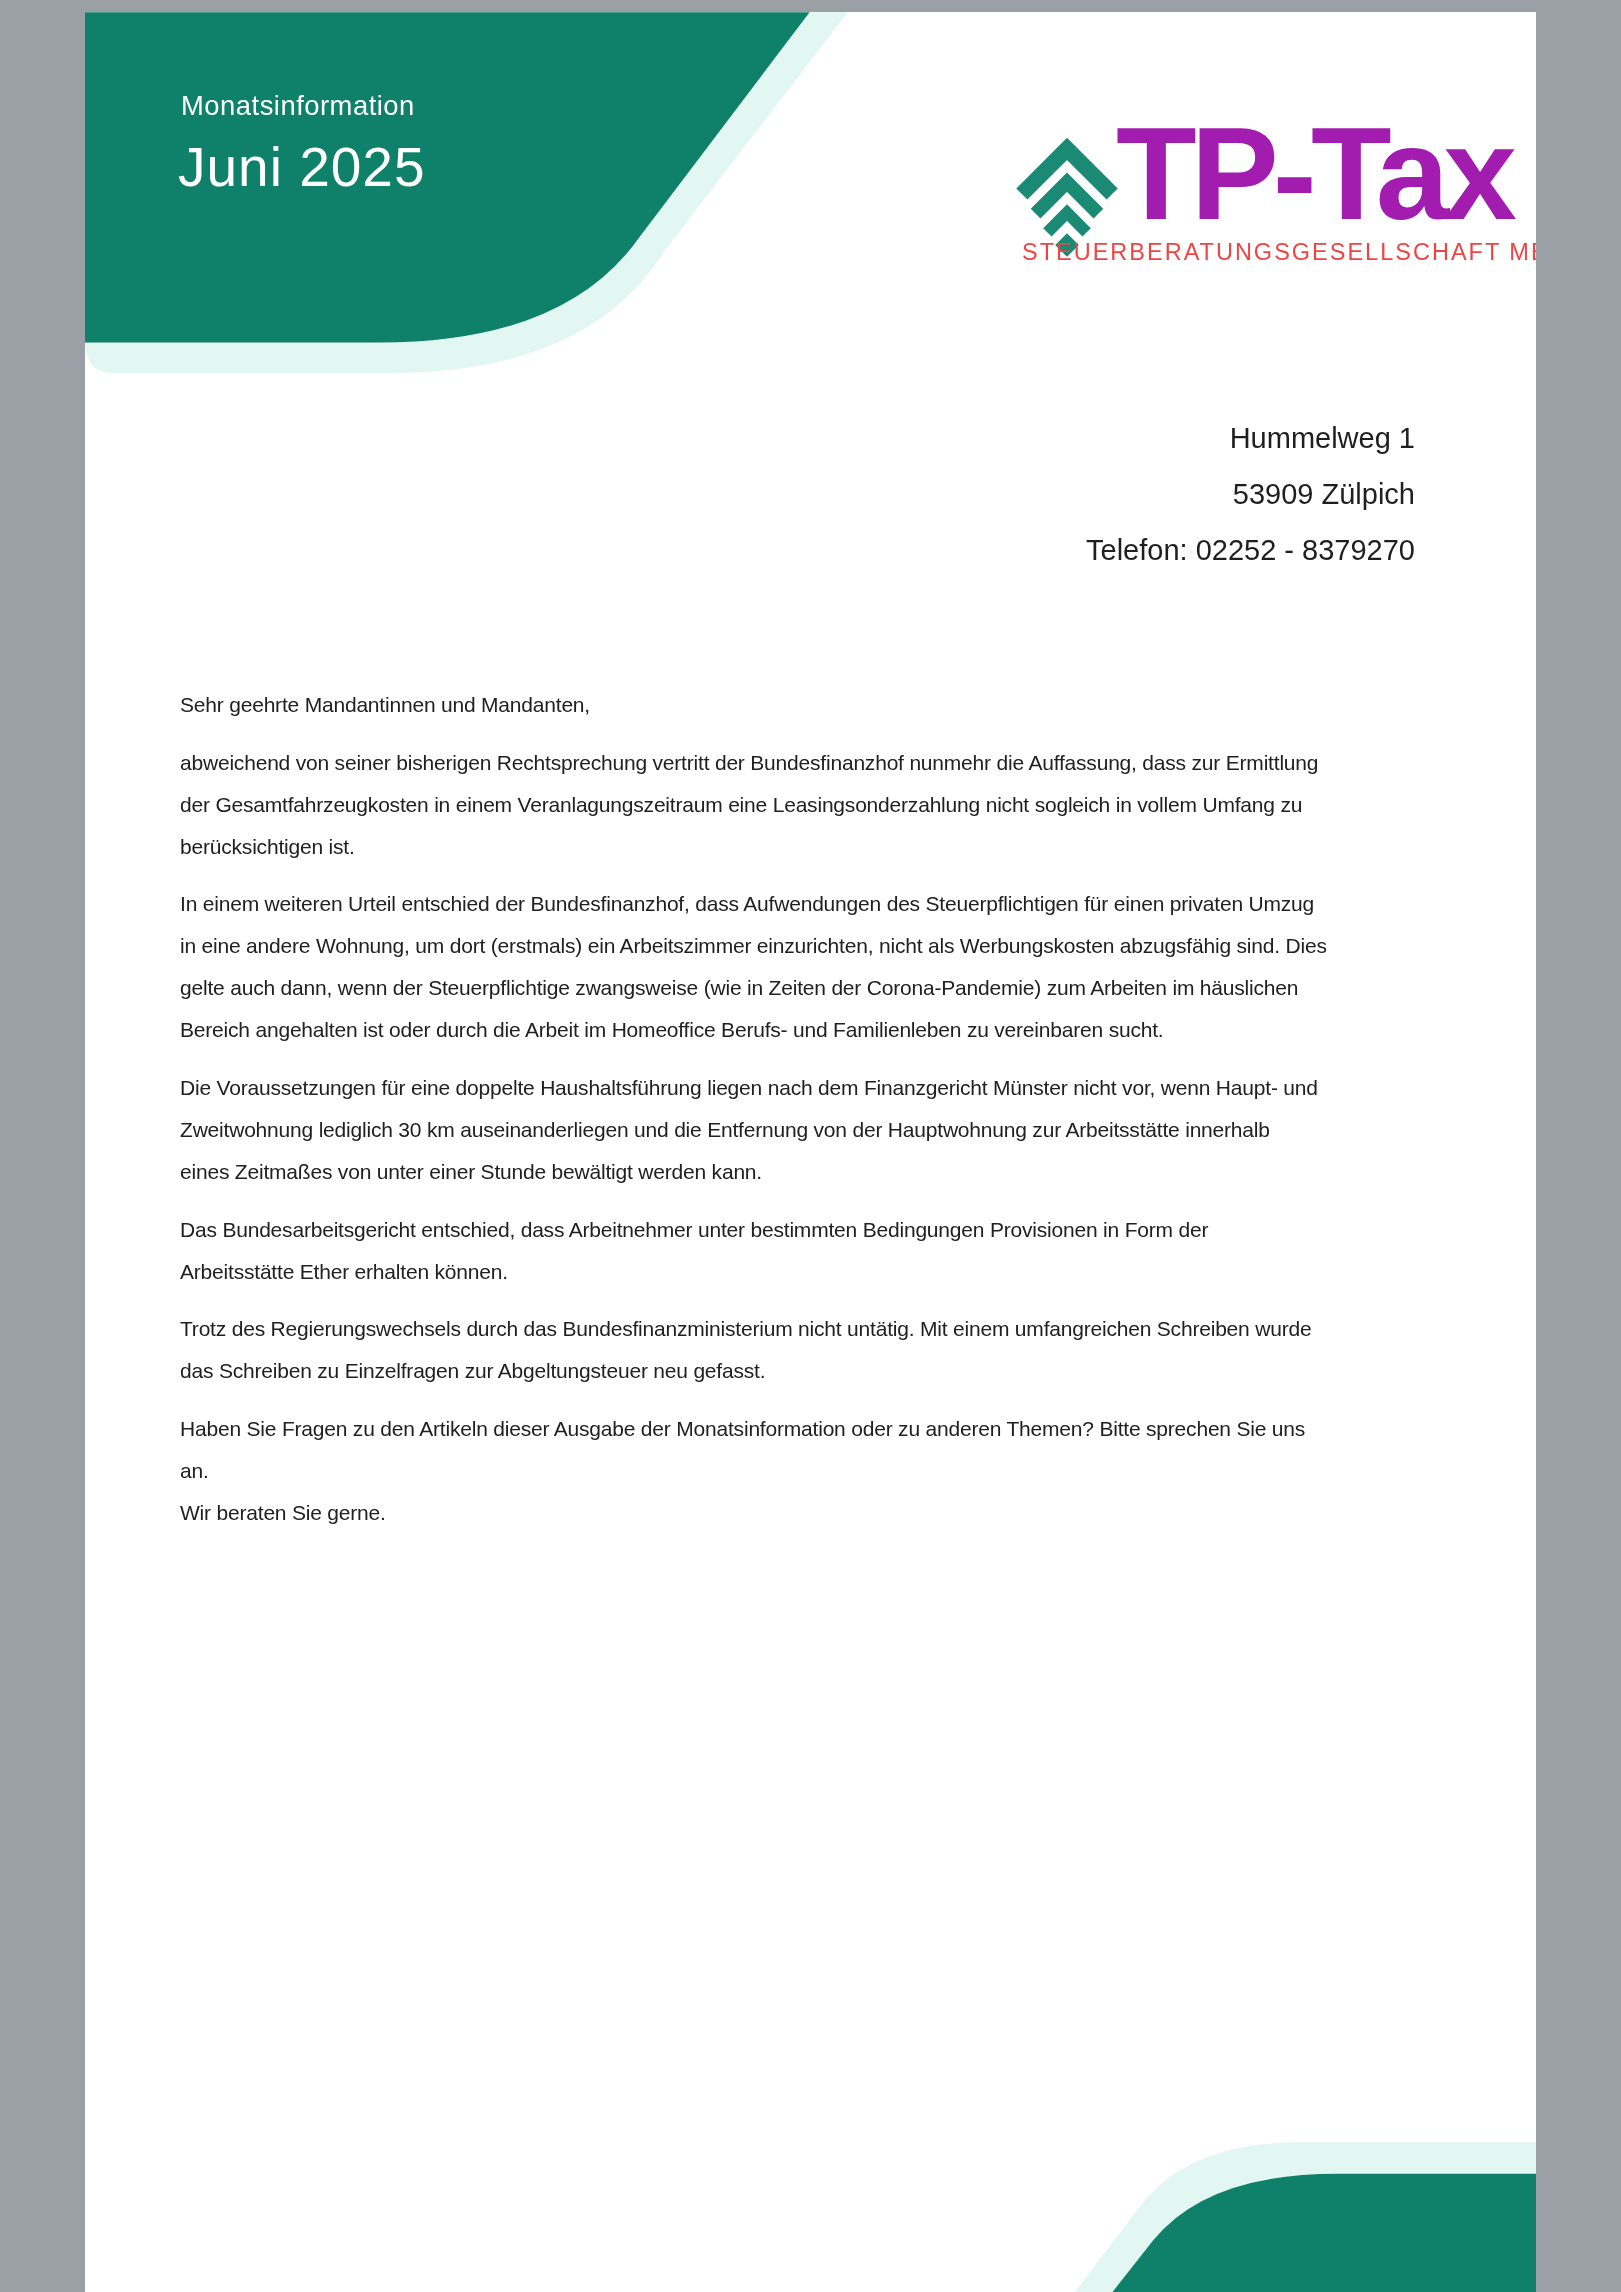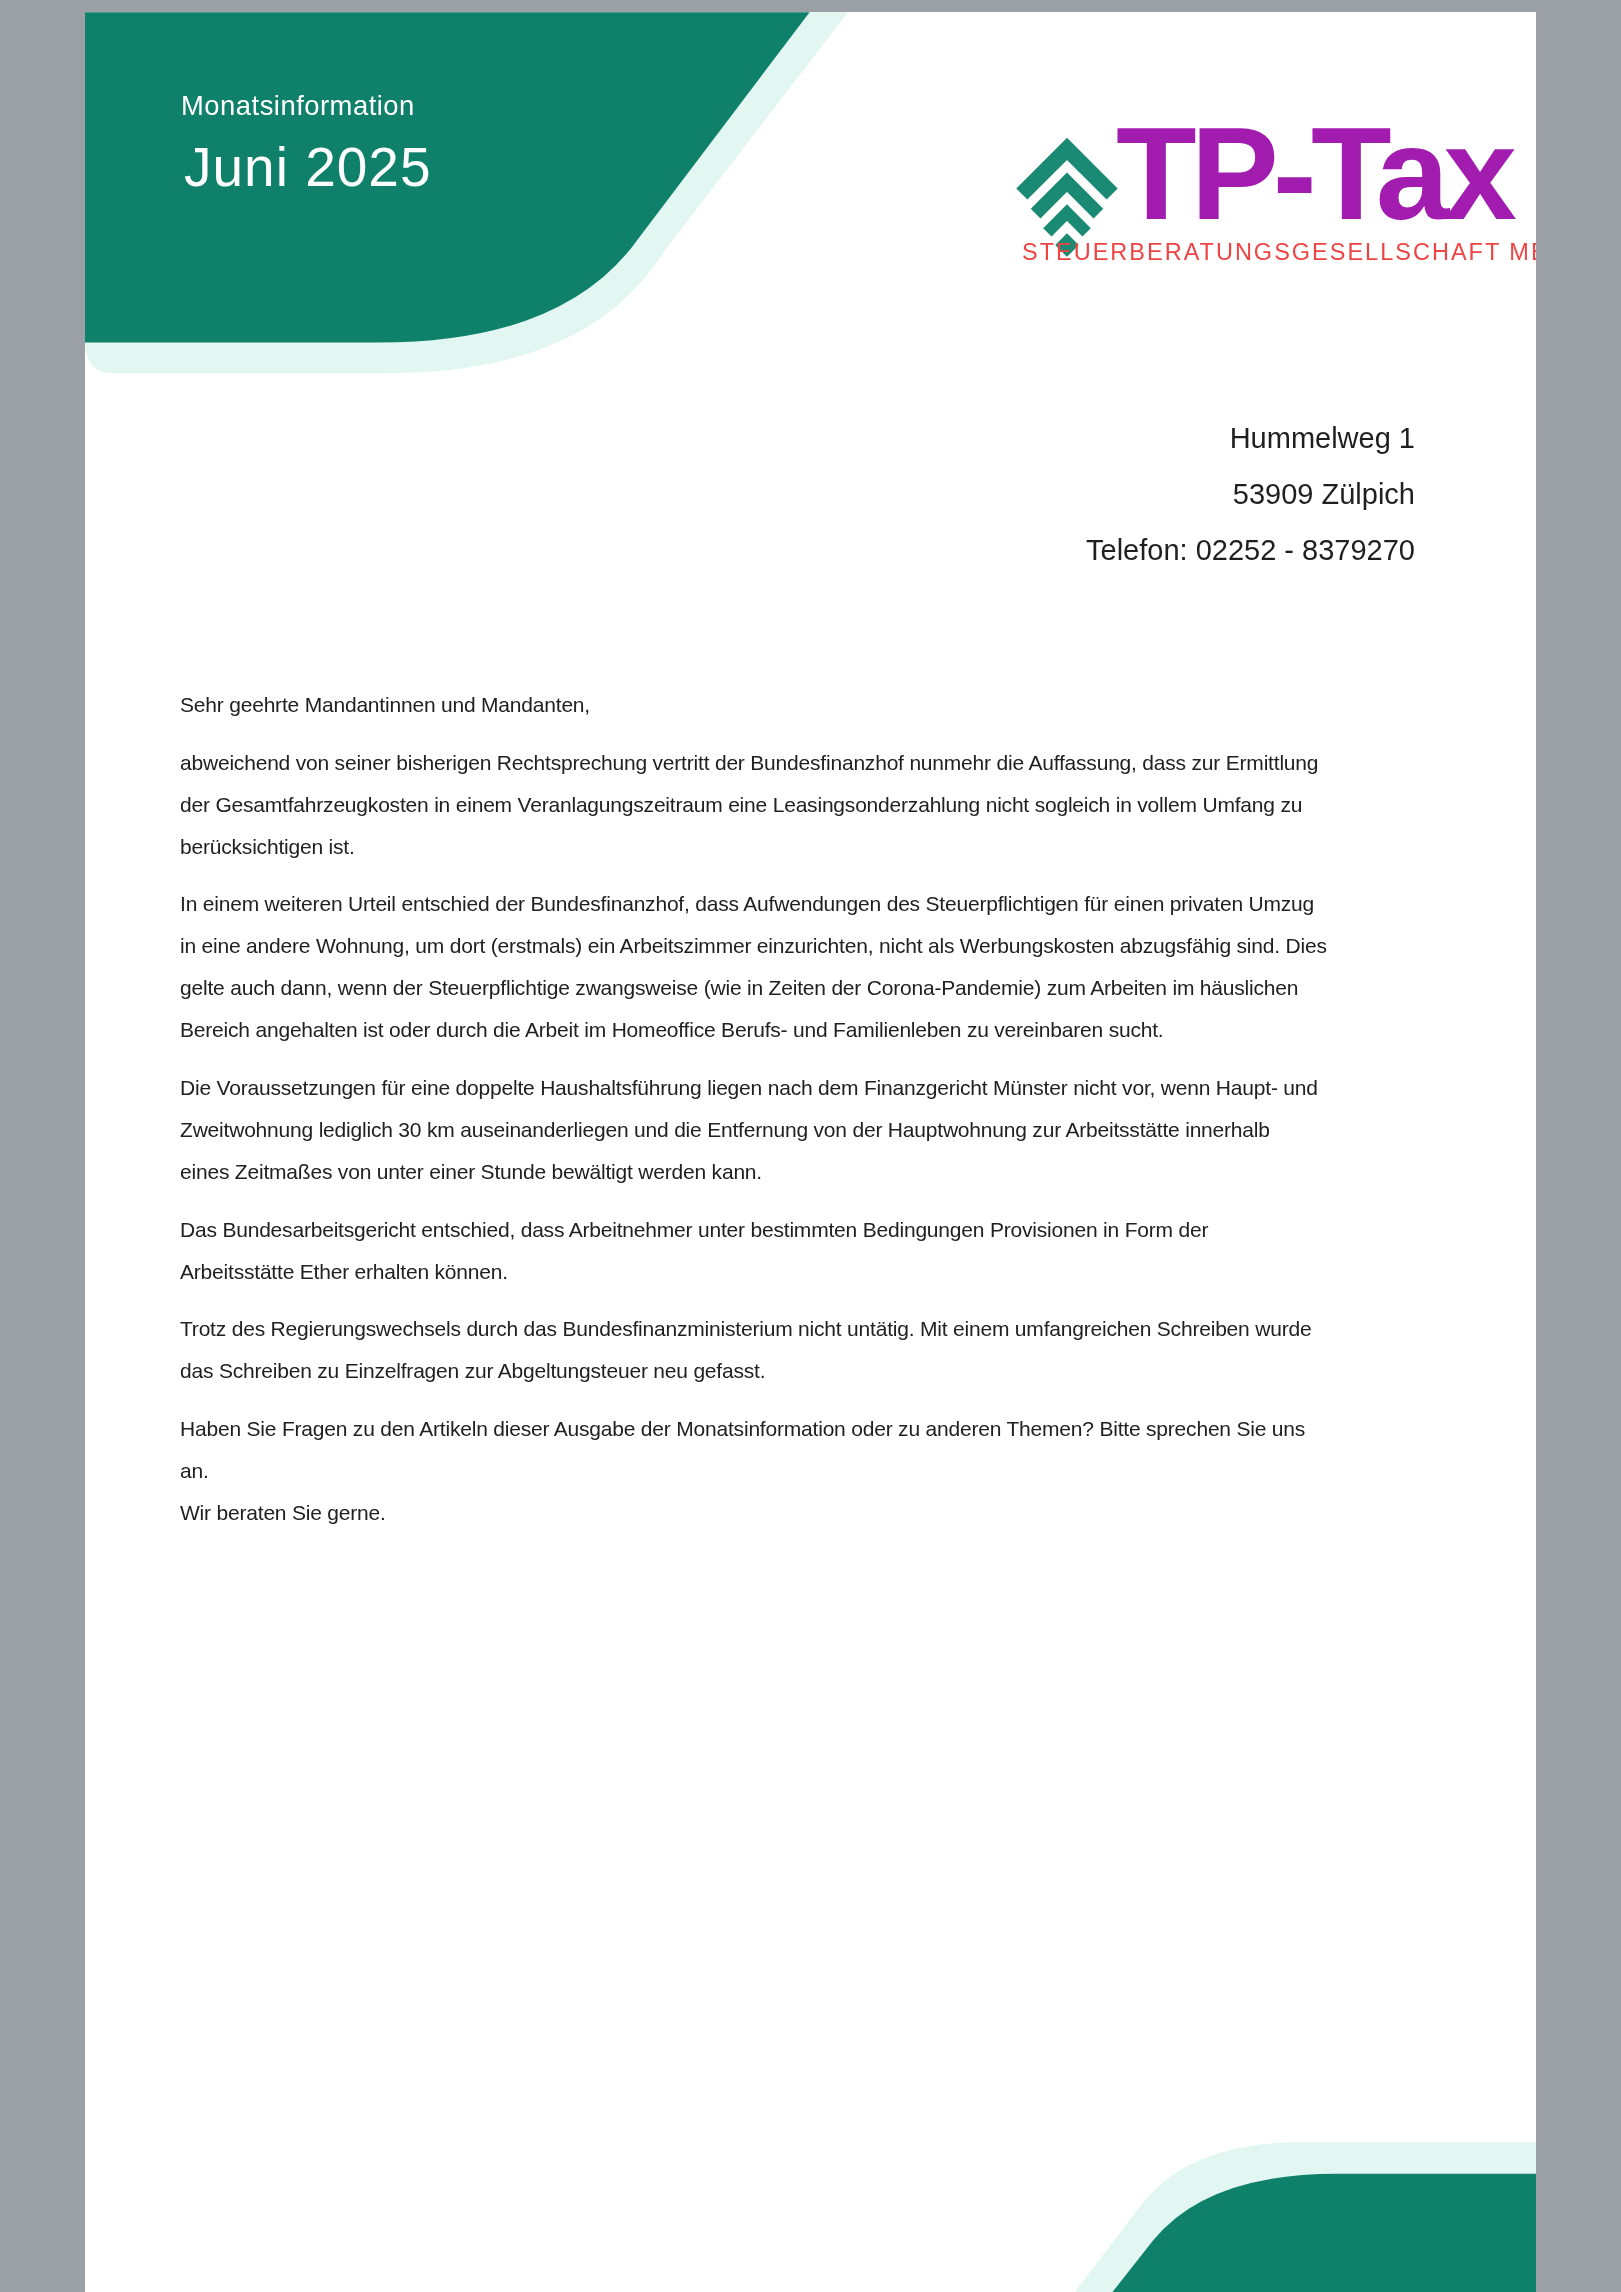--- a/index.html
+++ b/index.html
@@ -14,21 +14,21 @@
   .shape{position:absolute;pointer-events:none;}
   #header-shape{top:0;left:0;}
   #footer-shape{top:2098px;left:0;}
 
   .header-text{position:absolute;color:#ffffff;z-index:3;}
   #kicker{
     top:78px;left:96px;
     font-size:27.4px;font-weight:400;letter-spacing:0.5px;
   }
   #month-title{
-    top:123px;left:99px;
+    top:123px;left:93px;
     font-size:55px;font-weight:300;letter-spacing:1px;
   }
 
   .logo{position:absolute;z-index:3;}
   #logo-icon{top:123px;left:929px;width:106px;height:122px;}
   #logo-wordmark{
     top:96px;left:1031px;
     font-size:132px;line-height:132px;font-weight:700;
     letter-spacing:-5.9px;color:#a21caf;
   }

